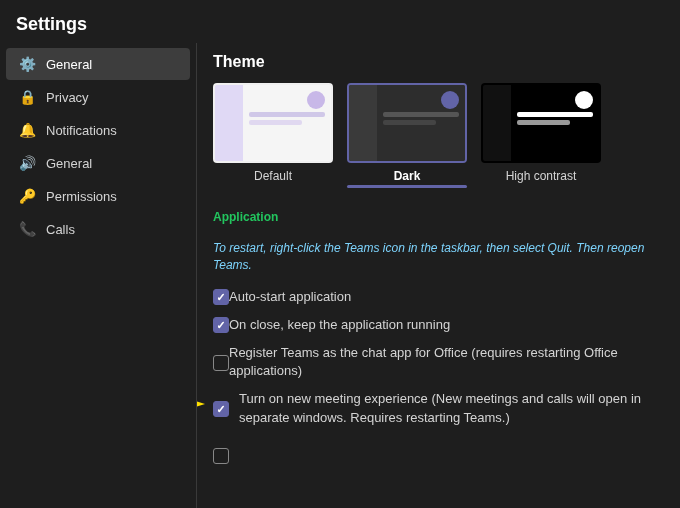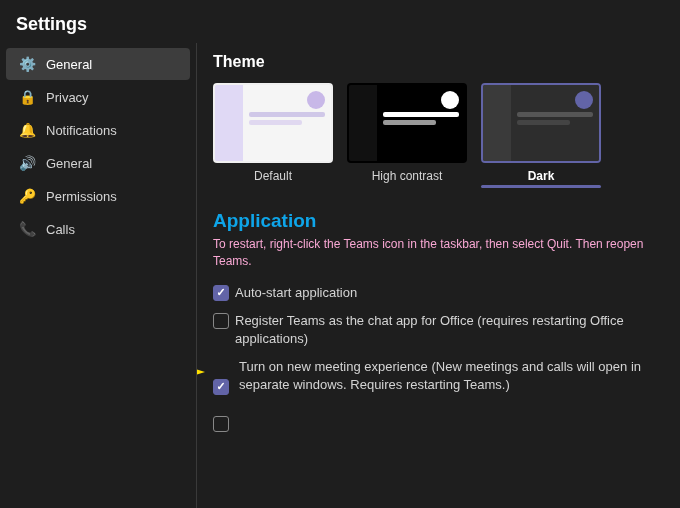--- a/index.html
+++ b/index.html
@@ -227,37 +227,38 @@
     .theme-selected-bar {
       width: 120px;
       height: 3px;
       background: #6264a7;
       border-radius: 2px;
       margin-top: 2px;
     }
 
     
     .app-section-title {
-      font-size: 19px;
+      font-size: 12px;
       font-weight: 600;
-      color: #0ea5e9;
-      margin-bottom: 4px;
+      color: #22c55e;
+      margin-bottom: 16px;
     }
     .app-description {
       font-size: 12px;
-      color: #f9a8d4;
+      color: #7dd3fc;
       margin-bottom: 14px;
       line-height: 1.4;
+      font-style: italic;
     }
 
     .checkbox-item {
       display: flex;
-      align-items: flex-start;
+      align-items: center;
       margin-bottom: 10px;
-      gap: 6px;
+      gap: 0;
     }
 
     .checkbox-wrapper {
       width: 16px;
       height: 16px;
       min-width: 16px;
       margin-top: 1px;
       border: 1.5px solid #888;
       border-radius: 3px;
       background: transparent;
@@ -279,21 +280,21 @@
 
     .checkbox-label {
       font-size: 13px;
       color: #d4d4d4;
       line-height: 1.4;
     }
 
     
     .arrow-row {
       display: flex;
-      align-items: flex-end;
+      align-items: center;
       margin-bottom: 20px;
       gap: 10px;
       position: relative;
     }
 
     
     .content::-webkit-scrollbar {
       width: 4px;
     }
     .content::-webkit-scrollbar-track {
@@ -357,54 +358,58 @@
           <div class="preview-sidebar"></div>
           <div class="preview-content">
             <div class="preview-avatar"></div>
             <div class="preview-bar"></div>
             <div class="preview-bar2"></div>
           </div>
         </div>
         <div class="theme-label">Default</div>
       </div>
 
+      <div class="theme-card selected">
+        <div class="theme-preview theme-dark-preview selected">
+          <div class="preview-sidebar"></div>
+          <div class="preview-content">
+            <div class="preview-avatar"></div>
+            <div class="preview-bar"></div>
+            <div class="preview-bar2"></div>
+          </div>
+        </div>
+        <div class="theme-label">Dark</div>
+        <div class="theme-selected-bar"></div>
+      </div>
+
       <div class="theme-card">
         <div class="theme-preview theme-hc-preview">
           <div class="preview-sidebar"></div>
           <div class="preview-content">
             <div class="preview-avatar"></div>
             <div class="preview-bar"></div>
             <div class="preview-bar2"></div>
           </div>
         </div>
         <div class="theme-label">High contrast</div>
       </div>
 
-      <div class="theme-card selected">
-        <div class="theme-preview theme-dark-preview selected">
-          <div class="preview-sidebar"></div>
-          <div class="preview-content">
-            <div class="preview-avatar"></div>
-            <div class="preview-bar"></div>
-            <div class="preview-bar2"></div>
-          </div>
-        </div>
-        <div class="theme-label">Dark</div>
-        <div class="theme-selected-bar"></div>
-      </div>
-
     </div>
 
     <div class="app-section-title">Application</div>
     <div class="app-description">To restart, right-click the Teams icon in the taskbar, then select Quit. Then reopen Teams.</div>
 
     <div id="checkboxes-container">
         <div class="checkbox-item">
           <div class="checkbox-wrapper checked"></div>
           <span class="checkbox-label">Auto-start application</span>
+        </div>
+        <div class="checkbox-item">
+          <div class="checkbox-wrapper checked"></div>
+          <span class="checkbox-label">On close, keep the application running</span>
         </div>
         <div class="checkbox-item">
           <div class="checkbox-wrapper"></div>
           <span class="checkbox-label">Register Teams as the chat app for Office (requires restarting Office applications)</span>
         </div>
         <div class="arrow-row">
           <div style="position: absolute; left: -88px; top: 4px;"><svg width="80" height="20" viewBox="0 0 80 20">
       <line x1="0" y1="10" x2="60" y2="10" stroke="#FFE000" stroke-width="4"></line>
       <polygon points="60,4 80,10 60,16" fill="#FFE000"></polygon>
     </svg></div>

